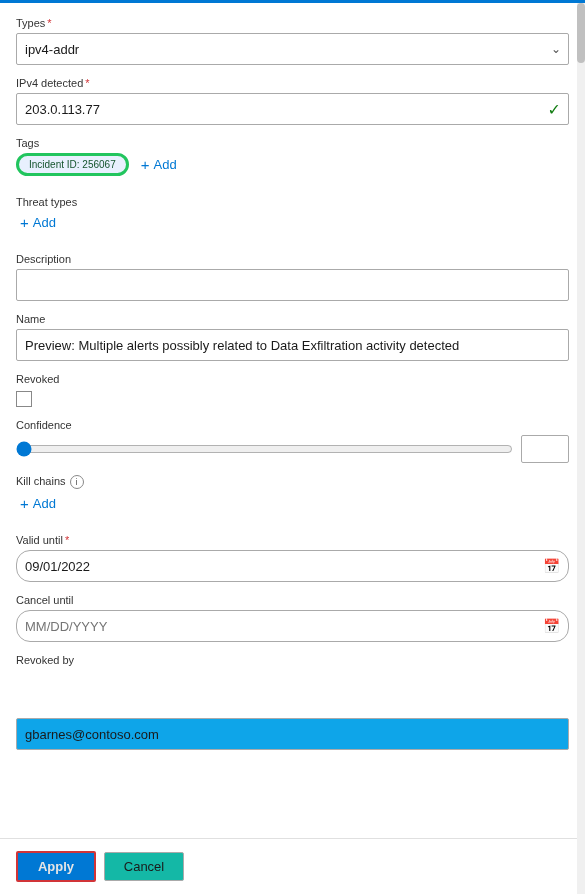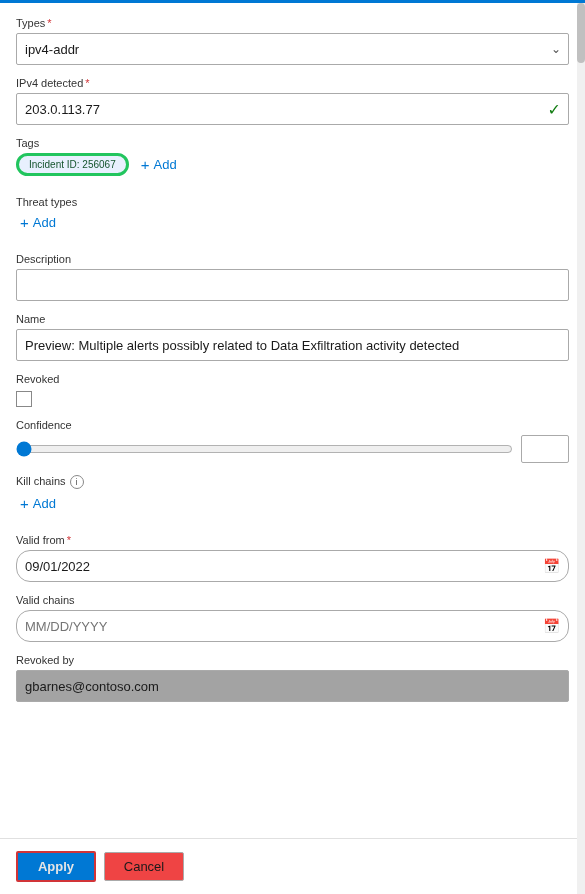--- a/index.html
+++ b/index.html
@@ -214,21 +214,22 @@
       pointer-events: none;
     }
     .created-by-input {
       width: 100%;
       padding: 6px 8px;
       border: 1px solid #aaa;
       border-radius: 2px;
       font-size: 13px;
       color: #1a1a1a;
       height: 32px;
-      background: #a3a3a3;
+      background: #0ea5e9;
+      margin-top: 48px;
     }
     .dialog-footer {
       padding: 12px 16px;
       display: flex;
       align-items: center;
       gap: 8px;
       border-top: 1px solid #e0e0e0;
       background: #fff;
     }
     .apply-btn {
@@ -236,21 +237,21 @@
       color: #e5e5e5;
       border: 2px solid #d13438;
       border-radius: 2px;
       padding: 6px 18px;
       font-size: 13px;
       font-weight: 600;
       cursor: pointer;
       min-width: 80px;
     }
     .cancel-btn {
-      background: #ef4444;
+      background: #14b8a6;
       color: #1a1a1a;
       border: 1px solid #aaa;
       border-radius: 2px;
       padding: 6px 18px;
       font-size: 13px;
       cursor: pointer;
       min-width: 80px;
     }
     .scrollbar-track {
       position: absolute;
@@ -371,30 +372,30 @@
       <button class="add-btn">
         <span class="plus">+</span>
         <span>Add</span>
       </button>
     </div>
 
     <div class="spacer"></div>
 
     <div class="field-group">
       <label class="field-label">
-        <span>Valid from</span><span class="required">*</span>
+        <span>Valid until</span><span class="required">*</span>
       </label>
       <div class="date-input-wrapper">
         <input class="date-input" type="text" value="09/01/2022" style="">
         <span class="cal-icon">📅</span>
       </div>
     </div>
 
     <div class="field-group">
-      <label class="field-label">Valid chains</label>
+      <label class="field-label">Cancel until</label>
       <div class="date-input-wrapper">
         <input class="date-input" type="text" placeholder="MM/DD/YYYY" style="">
         <span class="cal-icon">📅</span>
       </div>
     </div>
 
     <div class="field-group">
       <label class="field-label">Revoked by</label>
       <input class="created-by-input" type="text" value="gbarnes@contoso.com" readonly="" style="">
     </div>

